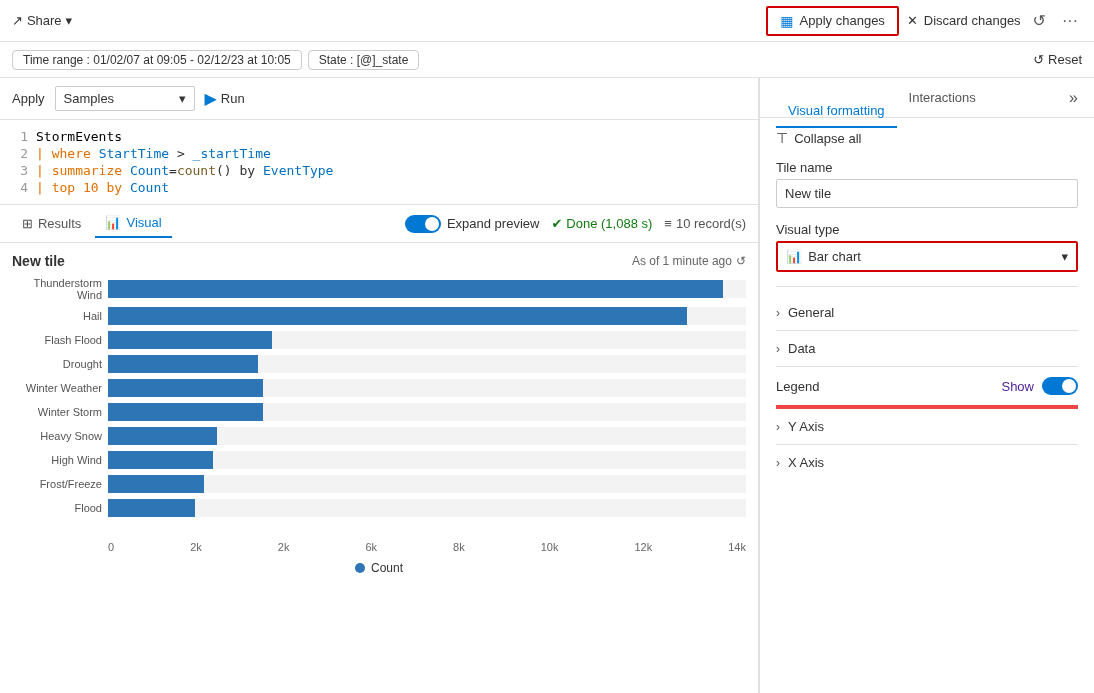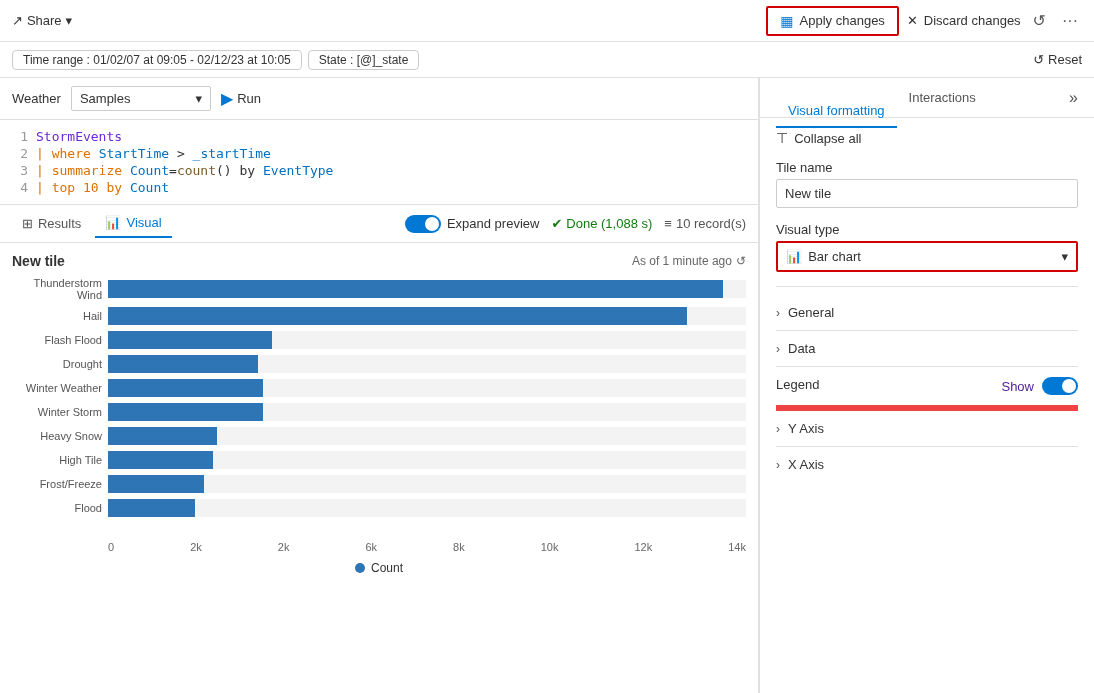--- a/index.html
+++ b/index.html
@@ -78,21 +78,21 @@
     .run-icon { color: #0078d4; font-size: 16px; }
 
     
     .code-editor {
       padding: 8px 0; font-family: 'Consolas', monospace; font-size: 13px;
       border-bottom: 1px solid #e0e0e0; background: #fff;
     }
     .code-line { display: flex; gap: 8px; padding: 1px 12px; }
     .line-num { color: #999; min-width: 16px; text-align: right; user-select: none; }
     .code-text { color: #333; }
-    .kw-entity { color: #6d28d9; }
+    .kw-entity { color: #000000; }
 
     
     .tabs-bar {
       display: flex; align-items: center; gap: 4px;
       padding: 0 12px; height: 38px; border-bottom: 1px solid #e0e0e0;
       background: #fff;
     }
     .tab-item {
       display: flex; align-items: center; gap: 5px;
       padding: 6px 10px; cursor: pointer; font-size: 13px; color: #555;
@@ -190,22 +190,22 @@
 
     .expandable-section {
       display: flex; align-items: center; gap: 8px; padding: 10px 0;
       cursor: pointer; border-bottom: 1px solid #e0e0e0;
     }
     .expandable-section:last-child { border-bottom: none; }
     .section-title { font-size: 13px; font-weight: 500; color: #333; }
     .chevron-icon { color: #555; font-size: 12px; }
 
     .legend-row {
-      display: flex; justify-content: space-between;
-      padding: 10px 0; border-bottom: 6px solid #ef4444;
+      display: flex; align-items: center; justify-content: space-between;
+      padding: 10px 0; border-bottom: 4px solid #ef4444;
     }
     .legend-row-label { font-size: 13px; font-weight: 500; color: #333; }
     .legend-row-right { display: flex; align-items: center; gap: 8px; }
     .show-label { font-size: 13px; color: #4c1d95; }
     .toggle-on {
       width: 36px; height: 18px; background: #0078d4; border-radius: 9px;
       position: relative; display: inline-block; cursor: pointer;
     }
     .toggle-on::after {
       content: ''; position: absolute; right: 2px; top: 2px;
@@ -246,21 +246,21 @@
     <span>↺</span>
     <span>Reset</span>
   </button>
 </div>
 
 <div class="main-layout">
 
   <div class="left-panel">
 
     <div class="source-bar">
-      <span class="source-label">Weather</span>
+      <span class="source-label">Apply</span>
       <div class="source-select">
         <span>Samples</span>
         <span>▾</span>
       </div>
       <button class="run-btn">
         <span class="run-icon">▶</span>
         <span>Run</span>
       </button>
     </div>
 
@@ -361,21 +361,21 @@
         <div class="bar-fill" style="width:24.285714285714285%"></div>
       </div>
     </div>
             <div class="bar-row">
       <span class="bar-label">Heavy Snow</span>
       <div class="bar-track">
         <div class="bar-fill" style="width:17.142857142857142%"></div>
       </div>
     </div>
             <div class="bar-row">
-      <span class="bar-label">High Tile</span>
+      <span class="bar-label">High Wind</span>
       <div class="bar-track">
         <div class="bar-fill" style="width:16.428571428571427%"></div>
       </div>
     </div>
             <div class="bar-row">
       <span class="bar-label">Frost/Freeze</span>
       <div class="bar-track">
         <div class="bar-fill" style="width:15%"></div>
       </div>
     </div>

